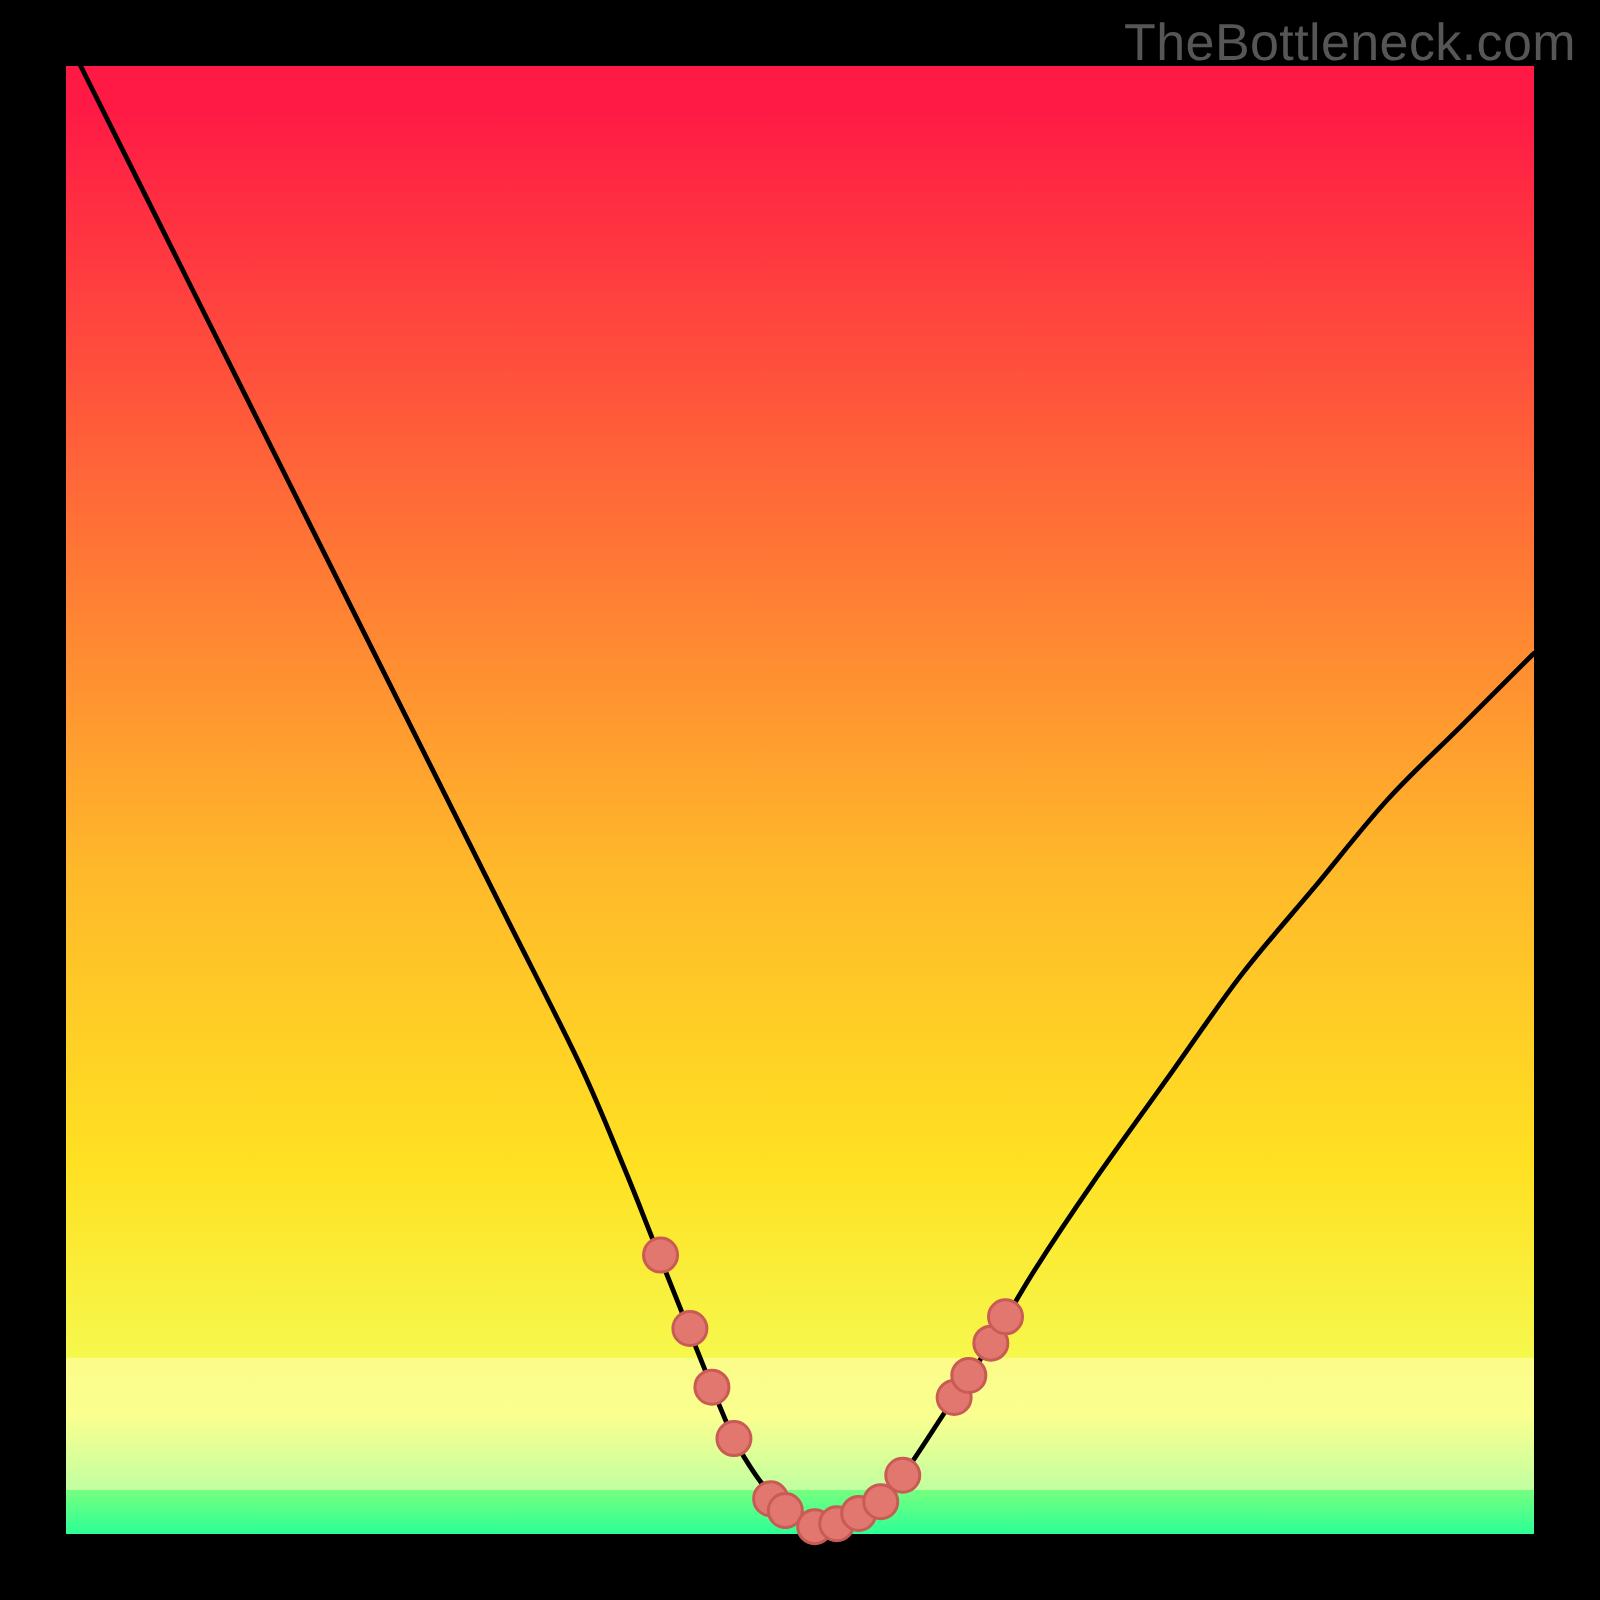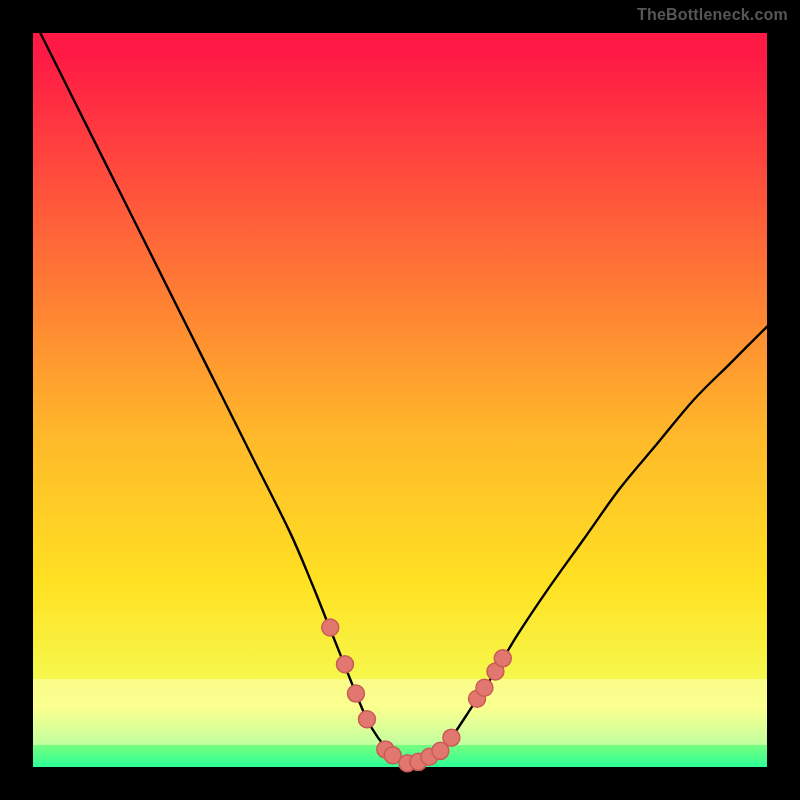--- a/index.html
+++ b/index.html
@@ -3,22 +3,22 @@
 <meta charset="utf-8">
 <style>
   * { margin: 0; padding: 0; box-sizing: border-box; }
   html, body { width: 800px; height: 800px; overflow: hidden; background: #000; }
   #stage { position: relative; width: 800px; height: 800px; }
   #watermark {
     position: absolute;
     top: 6px;
     right: 12px;
     font-family: Arial, Helvetica, sans-serif;
-    font-size: 16px;
-    font-weight: 700;
+    font-size: 26px;
+    font-weight: 400;
     color: #565656;
     letter-spacing: 0.2px;
   }
   svg { display: block; }
 </style>
 </head>
 <body>
 <div id="stage">
   <svg id="svg" width="800" height="800" viewBox="0 0 800 800">
       <defs>

